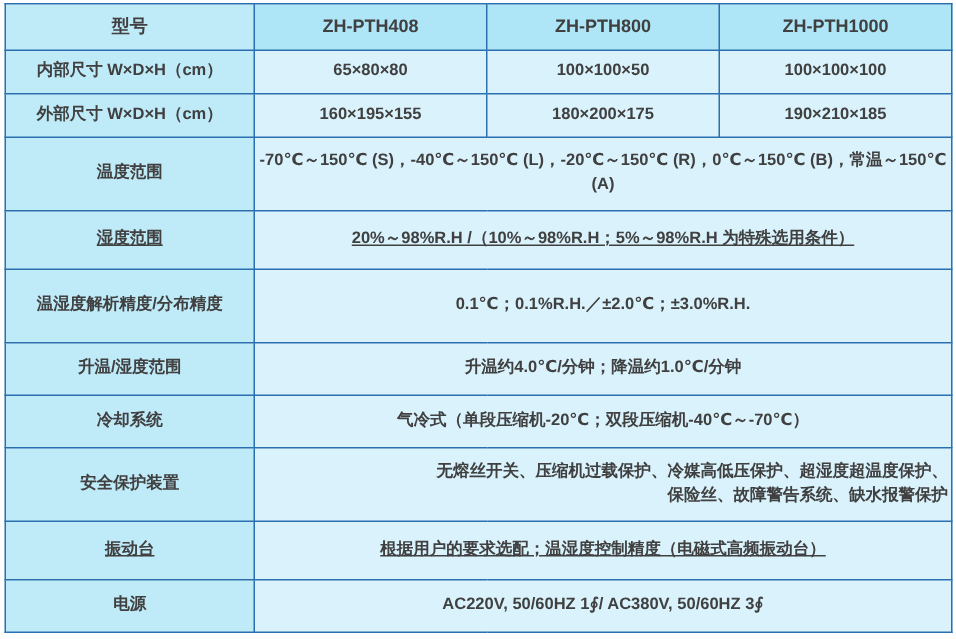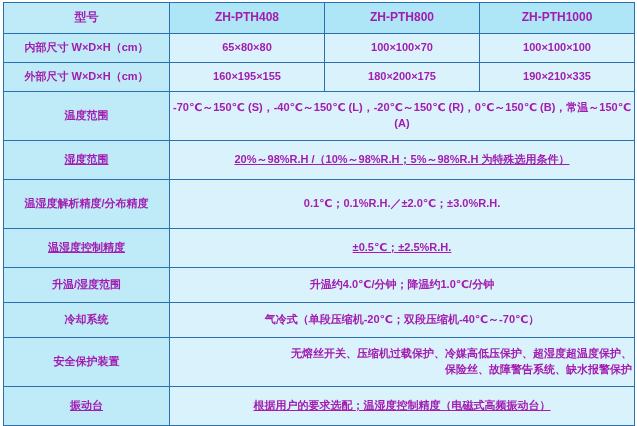--- a/index.html
+++ b/index.html
@@ -14,21 +14,21 @@
     overflow: hidden;
   }
   .spec-table {
     width: 631px;
     margin: 2px 0 0 3px;
     border-collapse: collapse;
     table-layout: fixed;
   }
   .spec-table td {
     border: 1px solid #2a6fb0;
-    color: #a21caf;
+    color: #404040;
     font-size: 11px;
     text-align: center;
     vertical-align: middle;
     padding: 3px 2px;
     line-height: 1.45;
     background: #d9f2fc;
     font-weight: bold;
   }
   .hdr td {
     background: #aee6f7;
@@ -70,50 +70,46 @@
     <tr class="hdr">
       <td class="label-cell">型号</td>
       <td>ZH-PTH408</td>
       <td>ZH-PTH800</td>
       <td>ZH-PTH1000</td>
     </tr>
 
     <tr class="row-h24">
       <td class="label-cell">内部尺寸 W×D×H（cm）</td>
       <td class="value-cell">65×80×80</td>
-      <td class="value-cell">100×100×70</td>
+      <td class="value-cell">100×100×50</td>
       <td class="value-cell">100×100×100</td>
     </tr>
 
     <tr class="row-h24">
       <td class="label-cell">外部尺寸 W×D×H（cm）</td>
       <td class="value-cell">160×195×155</td>
       <td class="value-cell">180×200×175</td>
-      <td class="value-cell">190×210×335</td>
+      <td class="value-cell">190×210×185</td>
     </tr>
 
     <tr class="row-h44">
       <td class="label-cell">温度范围</td>
       <td class="value-cell wide" colspan="3">-70℃～150℃ (S)，-40℃～150℃ (L)，-20℃～150℃ (R)，0℃～150℃ (B)，常温～150℃ (A)</td>
     </tr>
 
     <tr class="row-h34">
       <td class="label-cell">湿度范围</td>
       <td class="value-cell wide" colspan="3">20%～98%R.H /（10%～98%R.H；5%～98%R.H 为特殊选用条件）</td>
     </tr>
 
     <tr class="row-h44">
       <td class="label-cell">温湿度解析精度/分布精度</td>
       <td class="value-cell wide" colspan="3">0.1℃；0.1%R.H.／±2.0℃；±3.0%R.H.</td>
     </tr>
 
-    <tr class="row-h34">
-      <td class="label-cell">温湿度控制精度</td>
-      <td class="value-cell wide" colspan="3">±0.5℃；±2.5%R.H.</td>
-    </tr>
 
     <tr class="row-h30">
       <td class="label-cell">升温/湿度范围</td>
       <td class="value-cell wide" colspan="3">升温约4.0℃/分钟；降温约1.0℃/分钟</td>
     </tr>
 
     <tr class="row-h30">
       <td class="label-cell">冷却系统</td>
       <td class="value-cell wide" colspan="3">气冷式（单段压缩机-20℃；双段压缩机-40℃～-70℃）</td>
     </tr>

